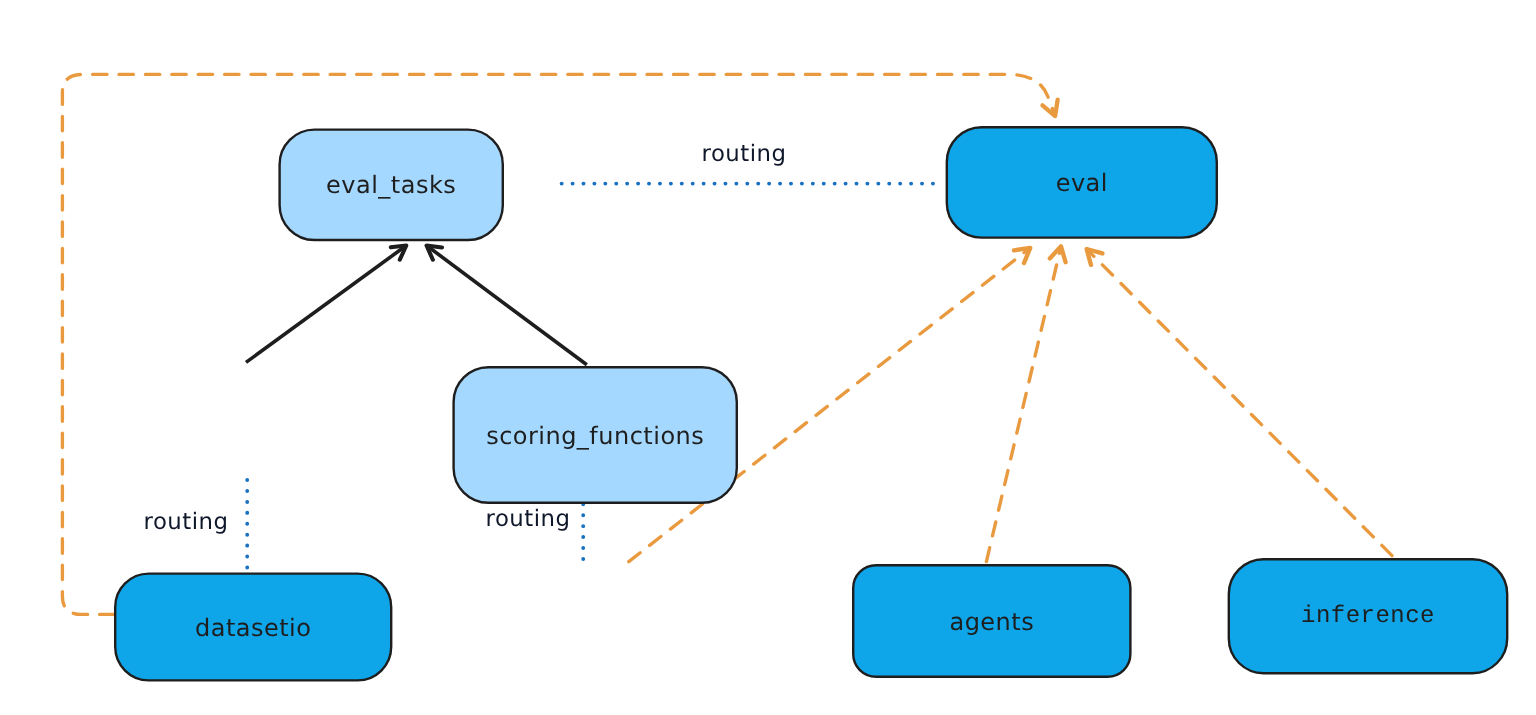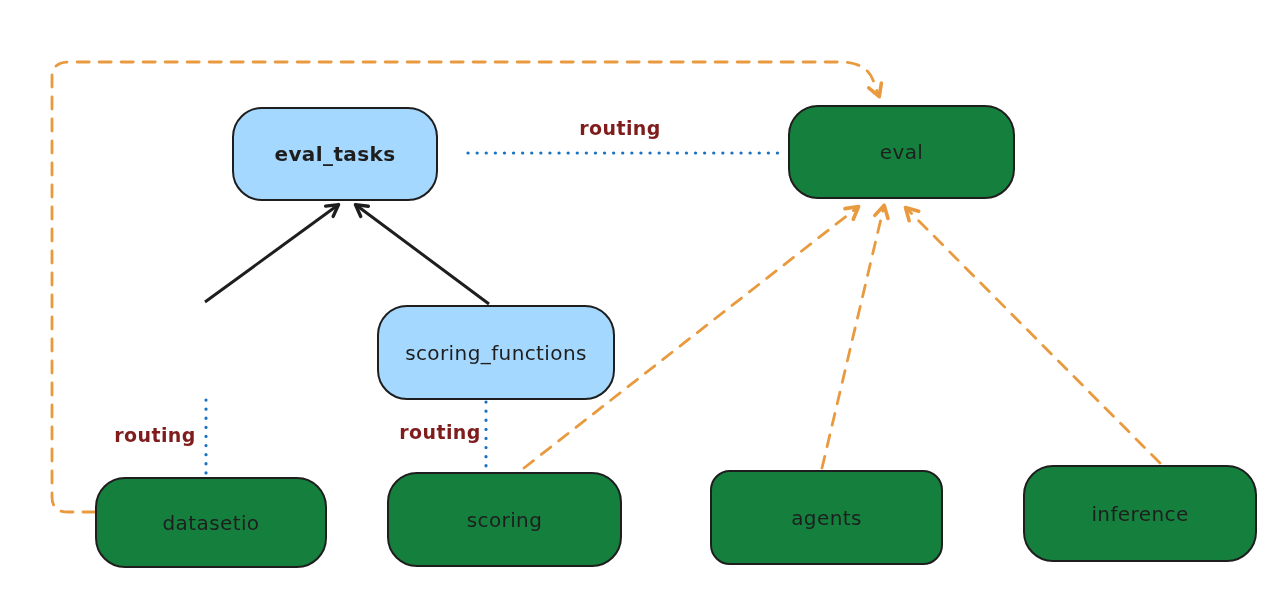--- a/index.html
+++ b/index.html
@@ -22,36 +22,36 @@
     align-items: center;
     justify-content: center;
     border: 2.6px solid #1e1e1e;
     border-radius: 30px;
     font-size: 20px;
     letter-spacing: 0.4px;
     color: #1e1e1e;
     box-sizing: border-box;
   }
   .node.blue  { background: #a5d8ff; }
-  .node.green { background: #15803d; }
+  .node.green { background: #0ea5e9; }
 
-  #n-eval-tasks        { left: 232px; top: 107px;  width: 206px; height: 94px; font-weight: bold; }
+  #n-eval-tasks        { left: 232px; top: 107px;  width: 188px; height: 94px; }
   #n-eval              { left: 788px; top: 105px;  width: 227px; height: 94px; }
   #n-datasets          { left:  98px; top: 305px;  width: 230px; height: 93px; }
-  #n-scoring-functions { left: 377px; top: 305px;  width: 238px; height: 95px; }
-  #n-datasetio         { left:  95px; top: 477px;  width: 232px; height: 91px; }
+  #n-scoring-functions { left: 377px; top: 305px;  width: 238px; height: 115px; }
+  #n-datasetio         { left:  95px; top: 477px;  width: 232px; height: 91px; border-radius: 29px; }
   #n-scoring           { left: 387px; top: 472px;  width: 235px; height: 95px; }
   #n-agents            { left: 710px; top: 470px;  width: 233px; height: 95px; border-radius: 20px; }
-  #n-inference         { left: 1023px; top: 465px; width: 234px; height: 97px; }
+  #n-inference         { left: 1023px; top: 465px; width: 234px; height: 97px; font-family: Liberation Mono, monospace; }
 
   .edge-label {
     position: absolute;
-    color: #7f1d1d;
+    color: #0f172a;
     font-size: 19px;
-    font-weight: 700;
+    font-weight: 400;
     letter-spacing: 0.4px;
     text-align: center;
   }
   #lbl-routing-mid   { left: 578px; top: 117px; width: 84px; }
   #lbl-routing-left  { left: 113px; top: 424px; width: 84px; }
   #lbl-routing-scoring { left: 398px; top: 421px; width: 84px; }
 </style>
 </head>
 <body>
 
@@ -85,23 +85,20 @@
   </div>
   <div class="node green" id="n-eval">
     <span>eval</span>
   </div>
   <div class="node blue" id="n-scoring-functions">
     <span>scoring_functions</span>
   </div>
   <div class="node green" id="n-datasetio">
     <span>datasetio</span>
   </div>
-  <div class="node green" id="n-scoring">
-    <span>scoring</span>
-  </div>
   <div class="node green" id="n-agents">
     <span>agents</span>
   </div>
   <div class="node green" id="n-inference">
     <span>inference</span>
   </div>
 
   <div class="edge-label" id="lbl-routing-mid">routing</div>
   <div class="edge-label" id="lbl-routing-left">routing</div>
   <div class="edge-label" id="lbl-routing-scoring">routing</div>

